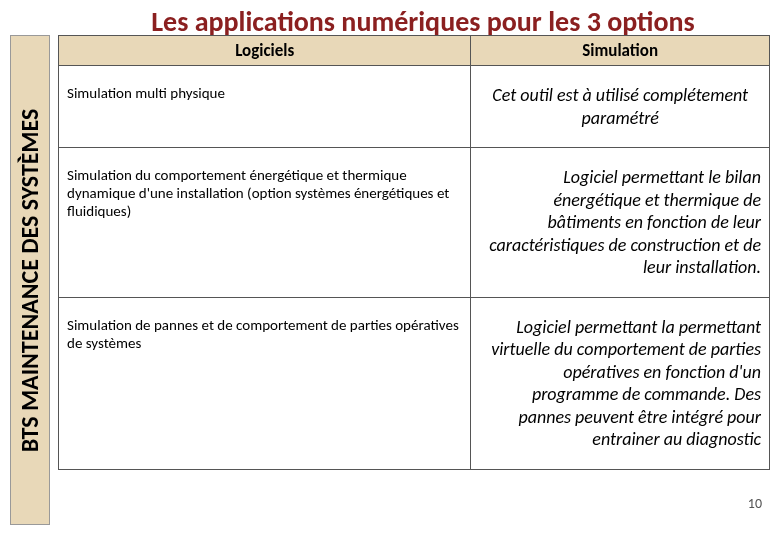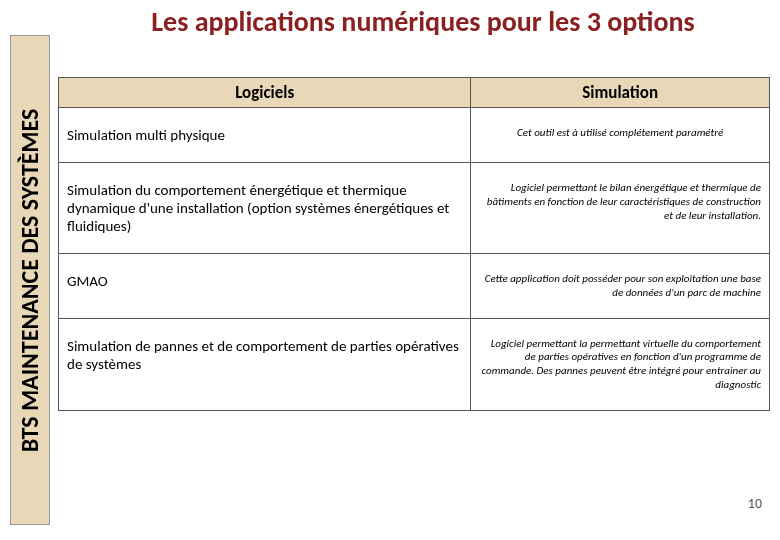--- a/index.html
+++ b/index.html
@@ -36,21 +36,20 @@
     font-size: 24px;
     font-weight: bold;
     color: #000;
   }
   .content {
     position: absolute;
     left: 58px;
     top: 35px;
     right: 10px;
     bottom: 10px;
-    margin-top: 42px;
   }
   table {
     width: 100%;
     border-collapse: collapse;
     table-layout: fixed;
   }
   th {
     background: #e8d8b8;
     border: 1px solid #555;
     font-size: 17px;
@@ -61,21 +60,21 @@
   th.col1 { width: 58%; }
   th.col2 { width: 42%; }
   td {
     border: 1px solid #555;
     font-size: 15px;
     padding: 18px 8px;
     vertical-align: top;
     line-height: 1.2;
   }
   td.remark {
-    font-size: 11px;
+    font-size: 18px;
     font-style: italic;
     text-align: center;
     line-height: 1.25;
   }
   td.remark.left { text-align: right; }
   .thumb-row {
     display: flex;
     gap: 4px;
     justify-content: space-around;
     padding: 2px;
@@ -146,24 +145,20 @@
     <tbody>
       <tr>
         <td>Simulation multi physique</td>
         <td class="remark">Cet outil est à utilisé complétement paramétré</td>
       </tr>
       <tr>
         <td>Simulation du comportement énergétique et thermique dynamique d'une installation (option systèmes énergétiques et fluidiques)</td>
         <td class="remark left">Logiciel permettant le bilan énergétique et thermique de bâtiments en fonction de leur caractéristiques de construction et de leur installation.</td>
       </tr>
       <tr>
-        <td>GMAO</td>
-        <td class="remark left">Cette application doit posséder pour son exploitation une base de données d'un parc de machine</td>
-      </tr>
-      <tr>
         <td>Simulation de pannes et de comportement de parties opératives de systèmes</td>
         <td class="remark left">Logiciel permettant la permettant virtuelle du comportement de parties opératives en fonction d'un programme de commande. Des pannes peuvent être intégré pour entrainer au diagnostic</td>
       </tr>
     </tbody>
   </table>
 </div>
 
 <div class="page-num">10</div>
 
 </body></html>

